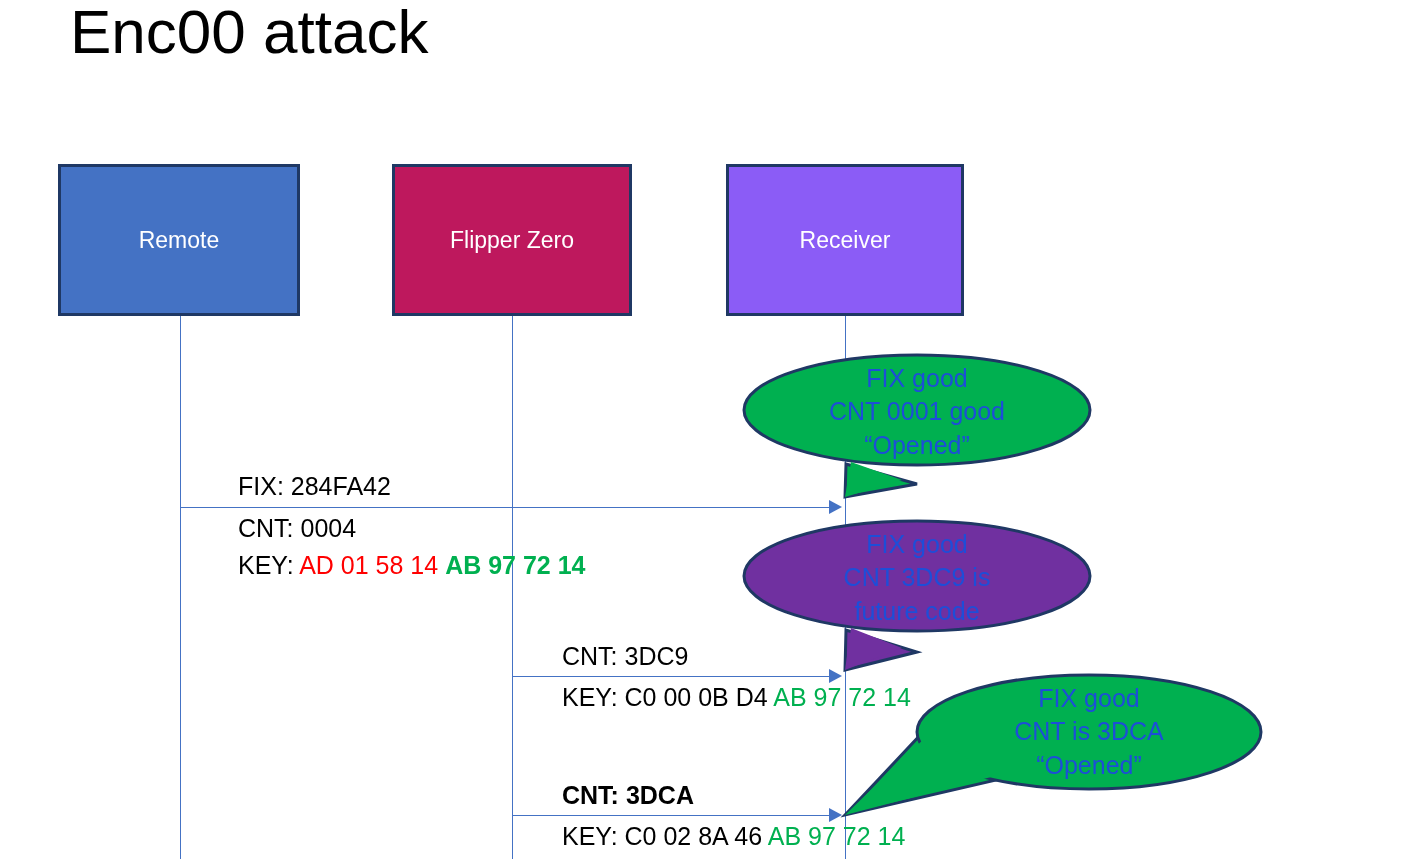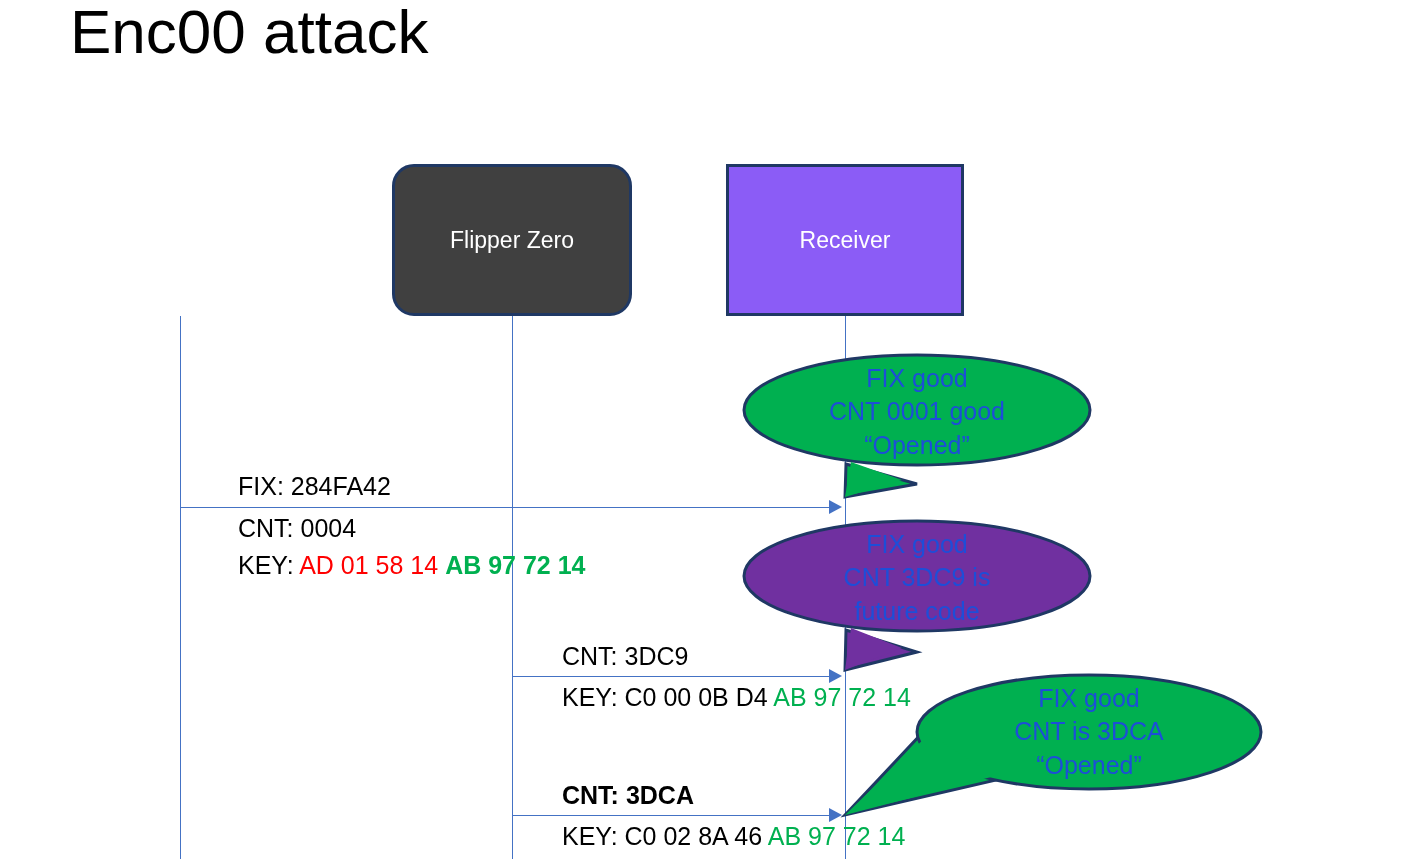--- a/index.html
+++ b/index.html
@@ -96,22 +96,25 @@
 <body>
 
 <div id="canvas">
 
   <div class="page-title">Enc00 attack</div>
 
   <div class="lifeline" style="left:180px; top:316px; height:543px;"></div>
   <div class="lifeline" style="left:512px; top:316px; height:543px;"></div>
   <div class="lifeline" style="left:845px; top:316px; height:543px;"></div>
 
+  <div class="actor-box" style="left:58px; top:164px; width:242px; height:152px; background:#4472C4;">
+    <span class="actor-label">Remote</span>
+  </div>
 
-  <div class="actor-box" style="left:392px; top:164px; width:240px; height:152px; background:#404040;border-radius:22px;">
+  <div class="actor-box" style="left:392px; top:164px; width:240px; height:152px; background:#be185d;">
     <span class="actor-label">Flipper Zero</span>
   </div>
 
   <div class="actor-box" style="left:726px; top:164px; width:238px; height:152px; background:#8b5cf6;">
     <span class="actor-label">Receiver</span>
   </div>
 
   <div class="msg-text" style="left:190px; top:473px;">FIX: 284FA42</div>
   <div class="msg-line" style="left:180px; top:507px; width:652px;"></div>
   <div class="arrowhead" style="left:829px; top:500px;"></div>

